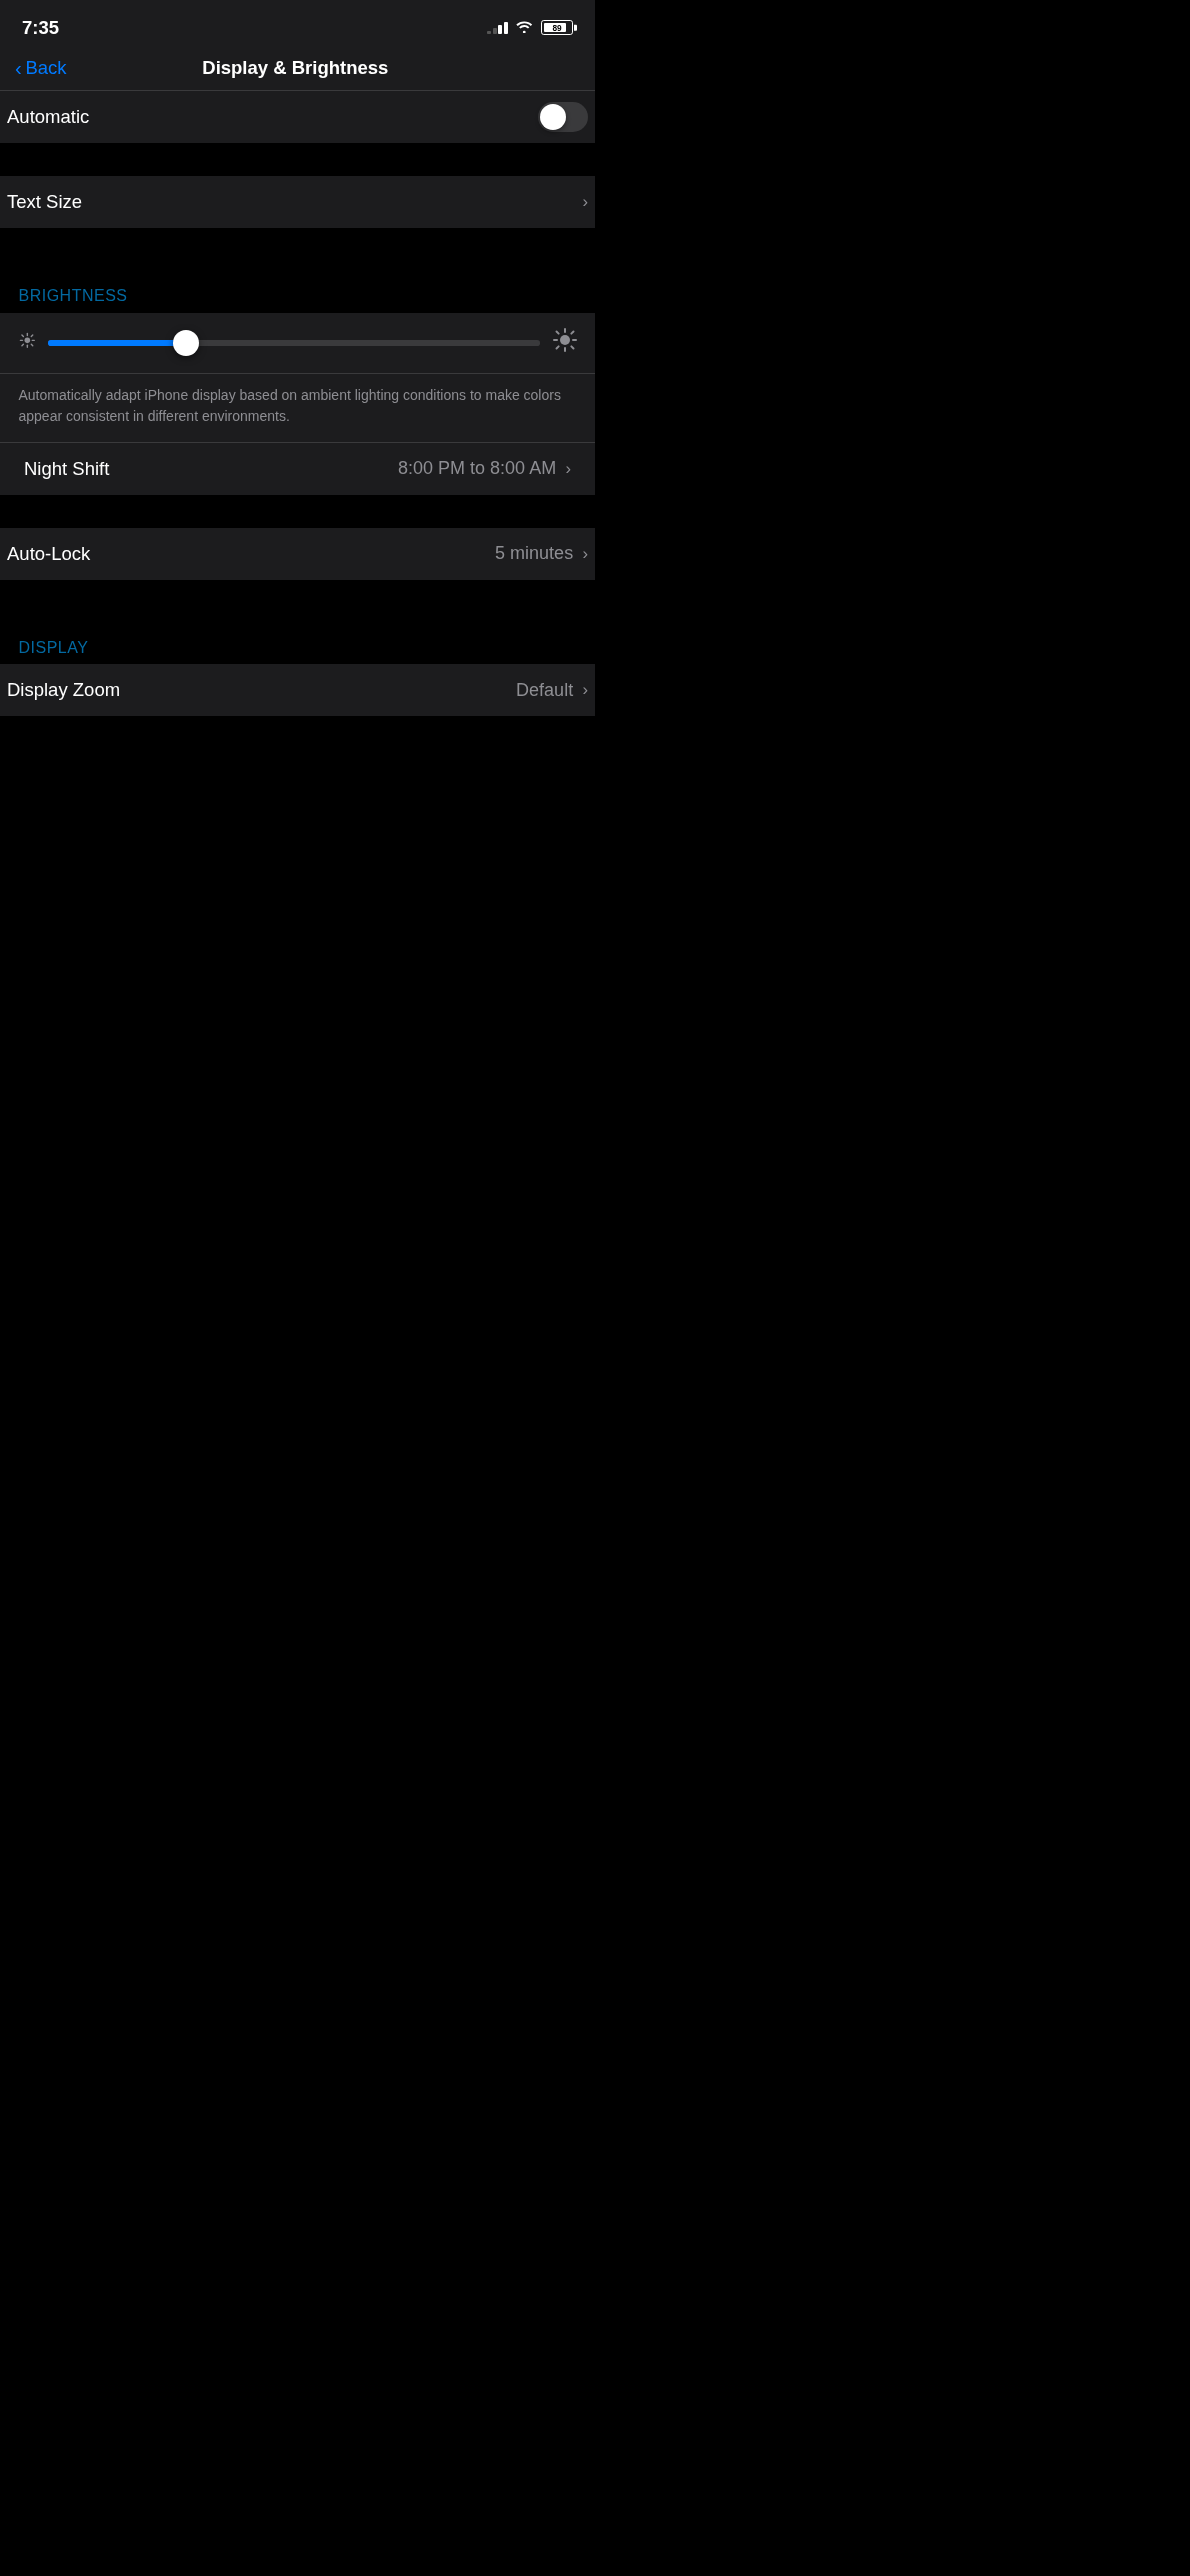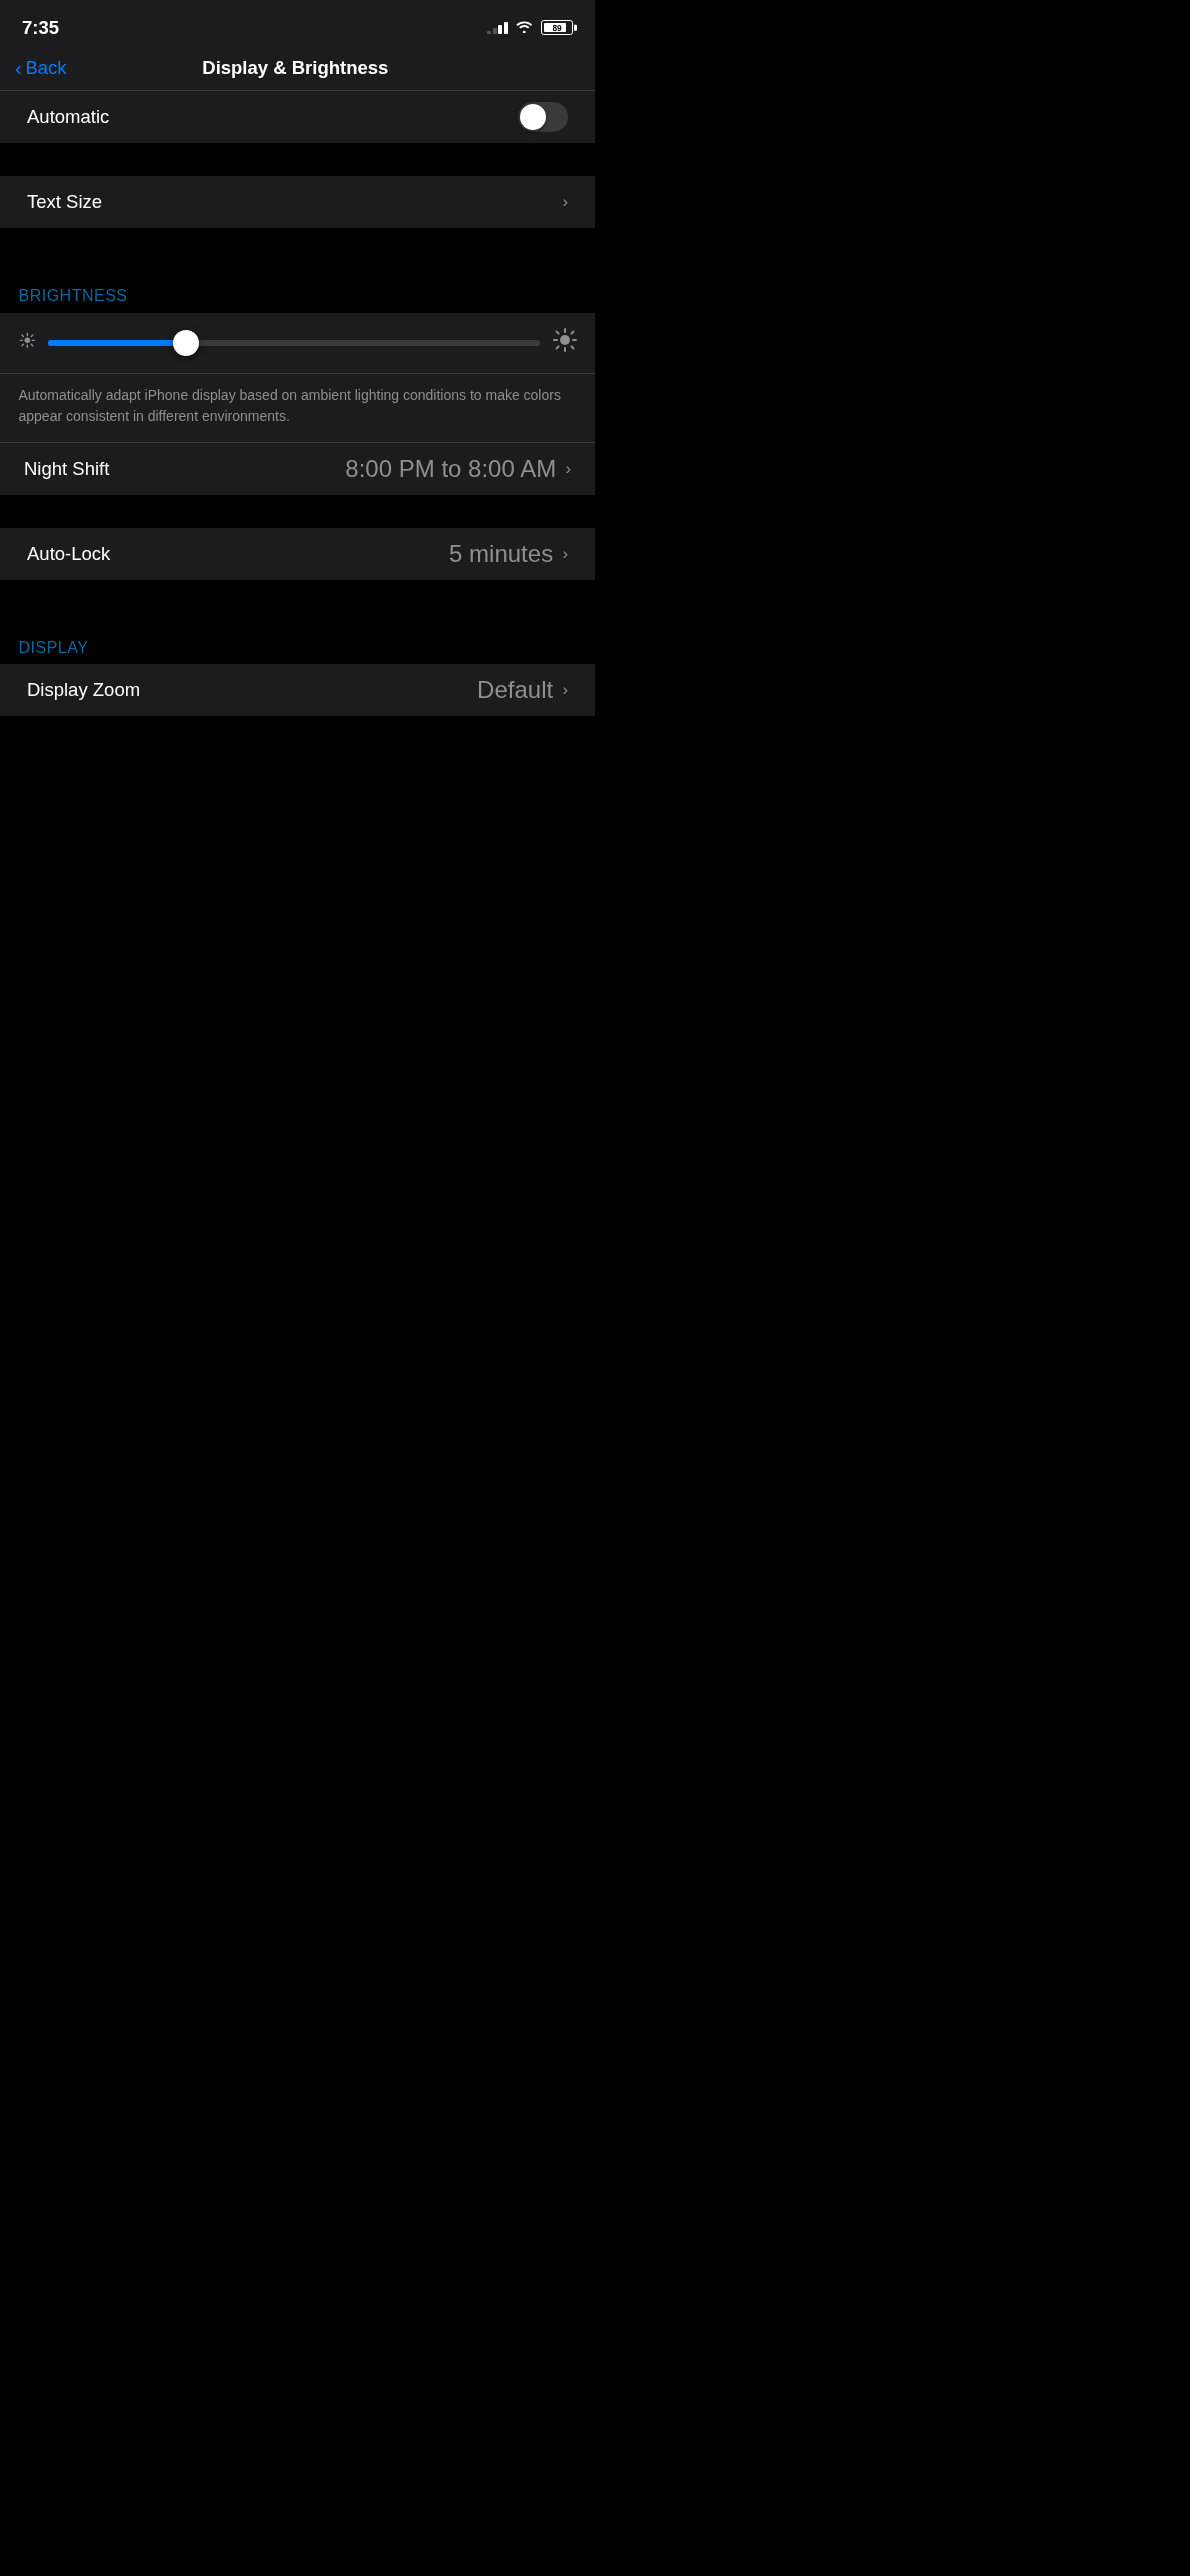--- a/index.html
+++ b/index.html
@@ -125,39 +125,39 @@
 
     
     .settings-group {
       background: #1c1c1e;
     }
 
     .settings-row {
       display: flex;
       align-items: center;
       justify-content: space-between;
-      padding: 0 27px;
+      padding: 0 7px;
       min-height: 52px;
       border-bottom: 0.5px solid #3a3a3c;
       background: #1c1c1e;
     }
     .settings-row:last-child {
       border-bottom: none;
     }
     .row-label {
       font-size: 18.5px;
       color: #fff;
     }
     .row-right {
       display: flex;
       align-items: center;
       gap: 9.3px;
     }
     .row-value {
-      font-size: 24px;
+      font-size: 18px;
       color: #8e8e93;
     }
     .chevron-right {
       color: #8e8e93;
       font-size: 16.7px;
     }
 
     
     .toggle {
       width: 50px;

